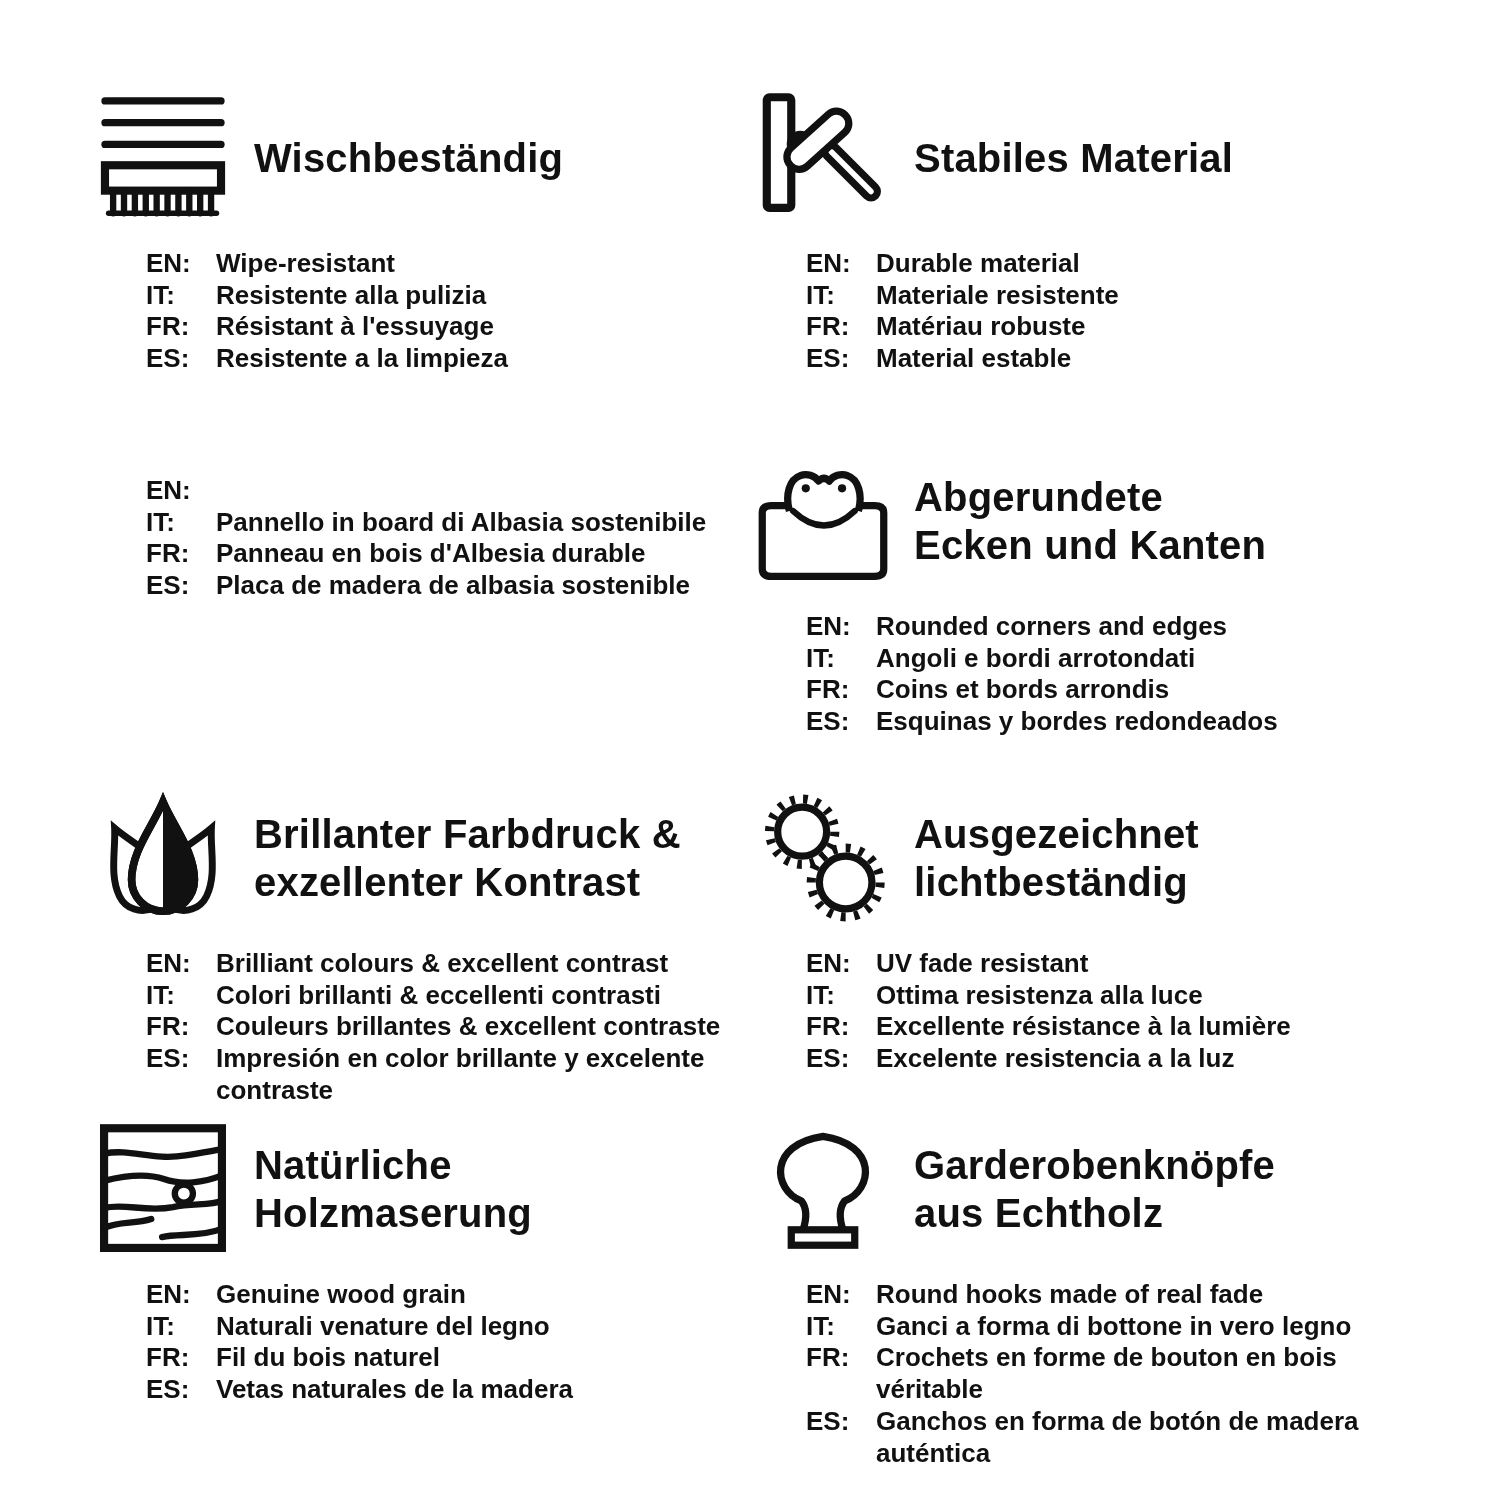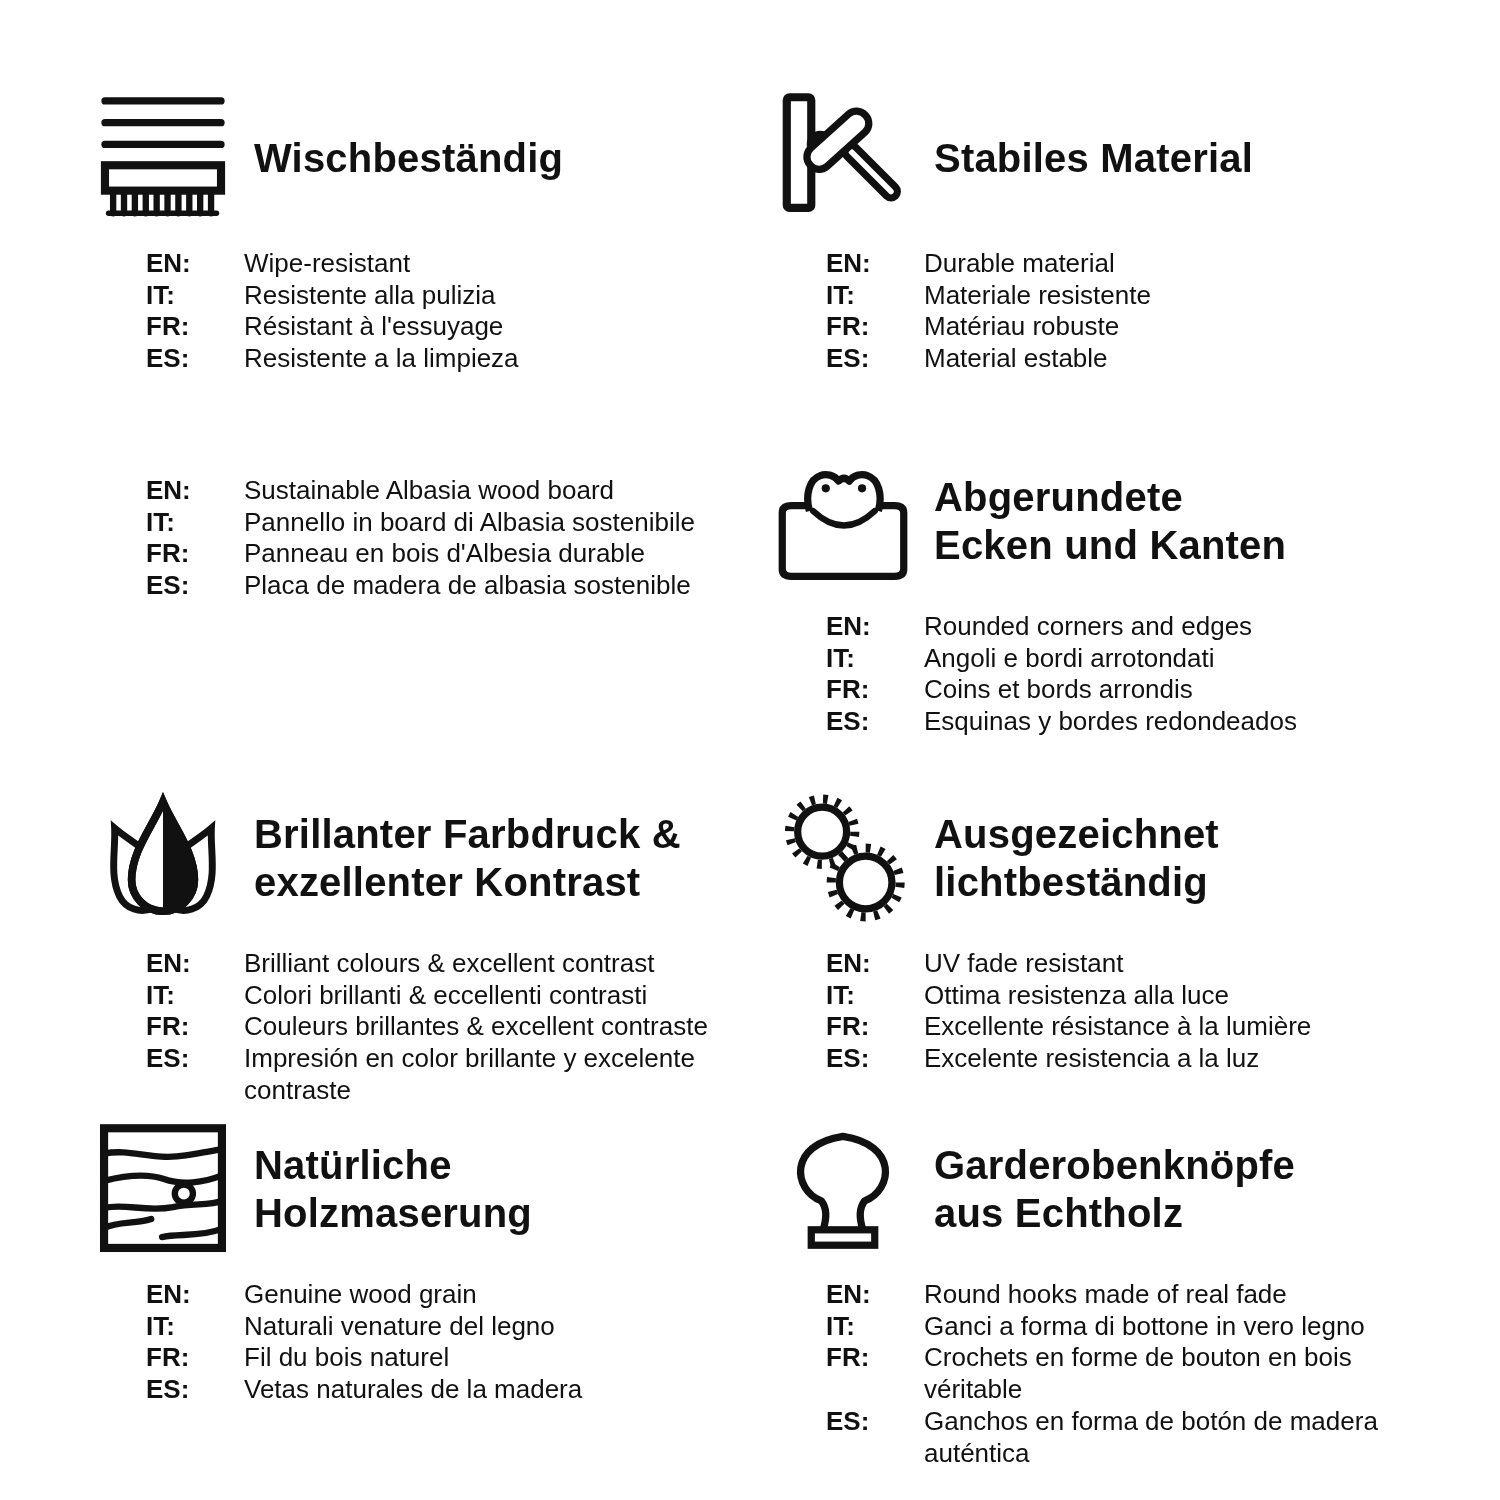--- a/index.html
+++ b/index.html
@@ -8,21 +8,20 @@
     background: #ffffff;
     font-family: "Liberation Sans", sans-serif;
     color: #111111;
     overflow: hidden;
   }
   .sheet {
     padding: 90px 40px 0 95px;
     display: grid;
     grid-template-columns: 660px 665px;
     grid-template-rows: 363px 337px 331px auto;
-    column-gap: 20px;
   }
   .feature { }
   .feature-header {
     display: flex;
     align-items: center;
   }
   .icon-box {
     width: 136px;
     height: 136px;
     flex: 0 0 136px;
@@ -45,22 +44,21 @@
     line-height: 1.22;
   }
   .t-row dt {
     width: 75px;
     flex: 0 0 75px;
     font-weight: 700;
     padding-left: 5px;
     margin-left: 46px;
   }
   .t-row dd {
-    font-weight: 400;
-    margin-left: 28px;
+    font-weight: 700;
   }
   .stroke { fill: none; stroke: #111111; stroke-linecap: round; }
   .fillw  { fill: #ffffff; stroke: #111111; }
 </style>
 </head>
 <body>
 
 <div class="sheet">
 
   <section class="feature">
@@ -141,21 +139,20 @@
         <dt>ES:</dt>
         <dd>Material estable</dd>
       </div>
     </dl>
   </section>
 
   <section class="feature">
     <dl class="translations">
       <div class="t-row">
         <dt>EN:</dt>
-        <dd>Sustainable Albasia wood board</dd>
       </div>
       <div class="t-row">
         <dt>IT:</dt>
         <dd>Pannello in board di Albasia sostenibile</dd>
       </div>
       <div class="t-row">
         <dt>FR:</dt>
         <dd>Panneau en bois d'Albesia durable</dd>
       </div>
       <div class="t-row">

